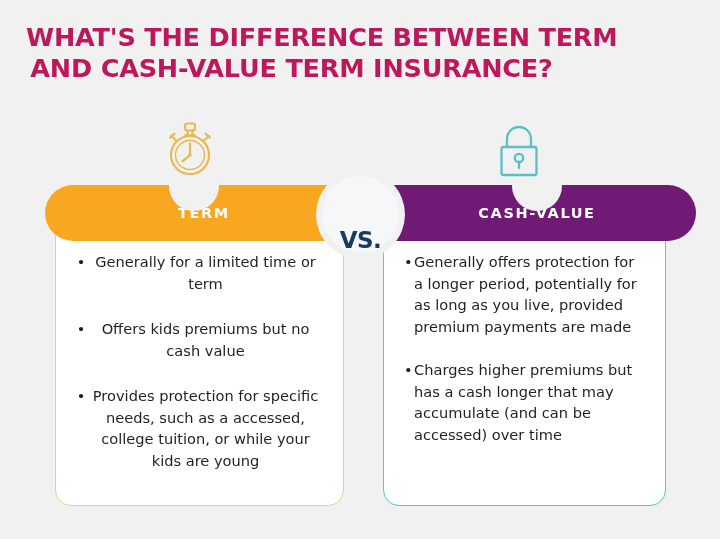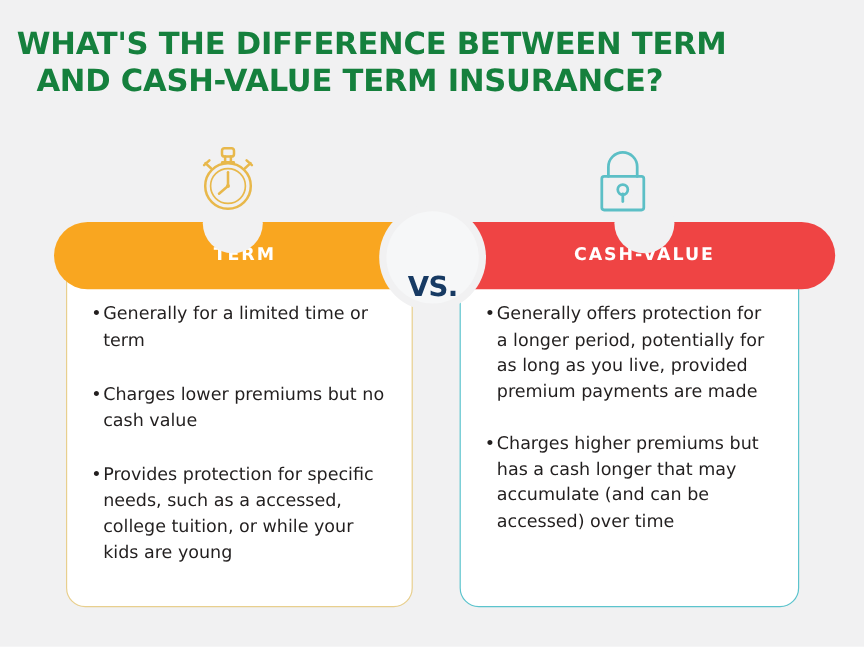--- a/index.html
+++ b/index.html
@@ -23,27 +23,27 @@
     overflow: hidden;
   }
 
   
   .title {
     position: absolute;
     left: 0;
     top: 22px;
     width: 583px;
     text-align: center;
-    color: #15803d;
+    color: #be185d;
     font-family: "DejaVu Sans", sans-serif;
     font-weight: bold;
     font-size: 25.5px;
     line-height: 31px;
     letter-spacing: -0.2px;
-    padding: 0 14px;
+    padding: 0 26px;
   }
   .title-line { display: block; white-space: nowrap; }
 
   
   .icon-wrap {
     position: absolute;
     width: 64px;
     height: 64px;
     z-index: 5;
   }
@@ -57,20 +57,21 @@
     top: 186px;
     height: 320px;
     background: #ffffff;
     border-radius: 16px;
     overflow: visible;
   }
   .card-term {
     left: 55px;
     width: 289px;
     border: 1.6px solid #e8cf8e;
+    text-align: center;
   }
   .card-cash {
     left: 383px;
     width: 283px;
     border: 1.6px solid #5cc4cd;
   }
 
   
   .card-header {
     position: absolute;
@@ -88,21 +89,21 @@
   }
   .header-term {
     left: -11px;
     width: 318px;
     background: #f9a620;
     border-radius: 28px 10px 10px 28px;
   }
   .header-cash {
     left: -6px;
     width: 318px;
-    background: #ef4444;
+    background: #701a75;
     border-radius: 10px 28px 28px 10px;
     justify-content: center;
   }
   .header-label { position: relative; z-index: 3; }
 
   
   .header-notch {
     position: absolute;
     top: -24px;
     width: 50px;
@@ -207,21 +208,21 @@
       <span class="header-label">TERM</span>
       <span class="header-notch notch-term"></span>
     </div>
     <div class="bullets">
       <div class="bullet">
         <span class="bullet-dot">•</span>
         <span class="bullet-text">Generally for a limited time or term</span>
       </div>
       <div class="bullet">
         <span class="bullet-dot">•</span>
-        <span class="bullet-text">Charges lower premiums but no cash value</span>
+        <span class="bullet-text">Offers kids premiums but no cash value</span>
       </div>
       <div class="bullet">
         <span class="bullet-dot">•</span>
         <span class="bullet-text">Provides protection for specific needs, such as a accessed, college tuition, or while your kids are young</span>
       </div>
     </div>
   </div>
 
   <div class="card card-cash">
     <div class="card-header header-cash">

